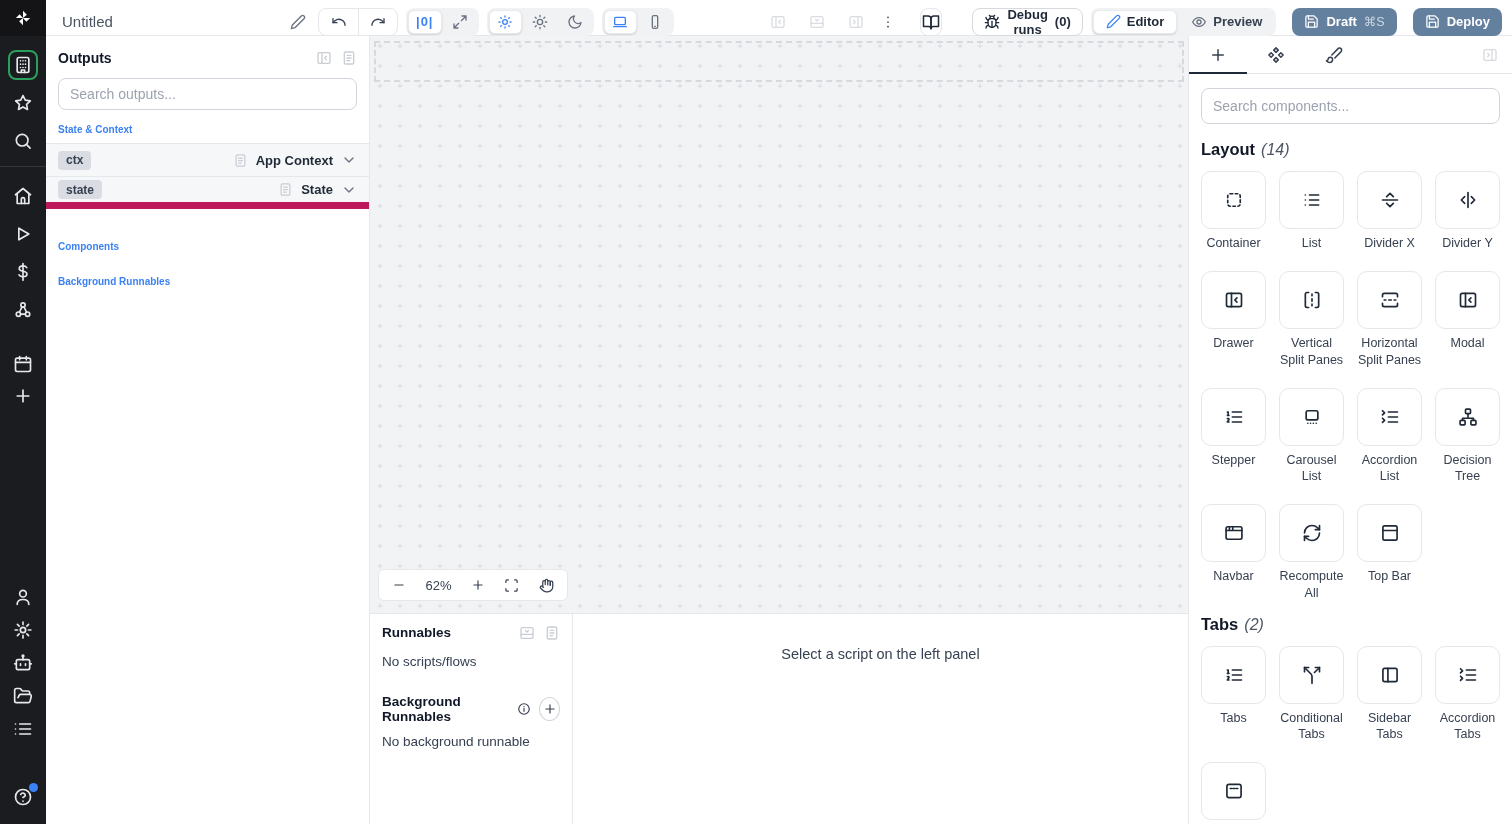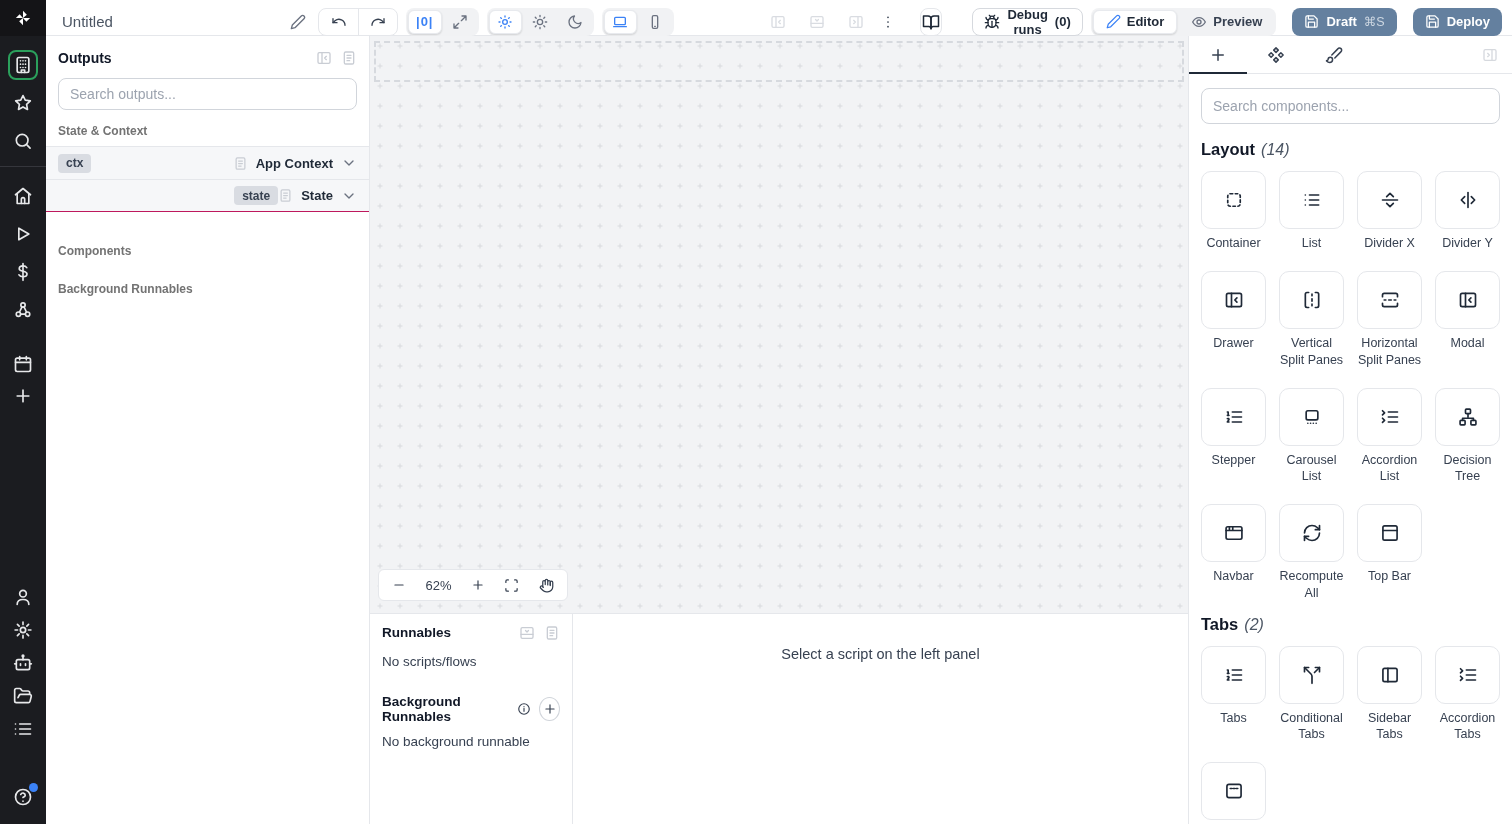--- a/index.html
+++ b/index.html
@@ -49,23 +49,23 @@
   .shortcut { color:#cdd7e2; font-weight:400; font-size:12.5px; }
 
   
   .outputs { position:absolute; left:46px; top:36px; bottom:0; width:324px; background:#fff; border-right:1px solid #e5e7eb; }
   .out-head { display:flex; align-items:center; justify-content:space-between; padding:14px 12px 0; }
   .out-head-title { font-size:14px; font-weight:700; color:#111827; }
   .head-icons { display:flex; gap:9px; color:#cbd0d6; }
   .search-wrap { padding:12px 12px 4px; }
   .search-input { width:100%; height:32px; border:1px solid #d1d5db; border-radius:8px; padding:0 11px; font-size:14px; color:#1f2937; background:#fff; }
   .search-input::placeholder { color:#9ca3af; }
-  .sec-title { padding:10px 12px 8px; font-weight:700; font-size:12px; color:#737373; }
+  .sec-title { padding:10px 12px 8px; font-weight:700; font-size:10px; color:#3b82f6; }
   .out-row { display:flex; align-items:center; justify-content:space-between; height:33px; padding:0 12px; background:#f6f7f9; border-top:1px solid #e5e7eb; }
-  .out-row:last-of-type { border-bottom:1px solid #be185d;justify-content:flex-end; }
+  .out-row:last-of-type { border-bottom:7px solid #be185d; }
   .badge { background:#d9dce2; color:#374151; font-size:12px; font-weight:700; padding:2.5px 8px; border-radius:4px; }
   .row-right { display:flex; align-items:center; gap:8px; }
   .row-type { font-size:13px; font-weight:700; color:#1f2937; }
   .sec-title.mt { margin-top:22px; }
 
   
   .canvas { position:absolute; left:370px; top:36px; width:818px; height:577px; background:#f2f3f5; overflow:hidden; }
   .grid-svg { position:absolute; inset:0; }
   .dropzone { position:absolute; left:4px; right:4px; top:5px; height:41px; border:2px dashed #d6d9de; }
   .zoombar { position:absolute; left:8px; bottom:12px; width:190px; height:32px; background:#fff; border:1px solid #e5e7eb; border-radius:6px; display:flex; align-items:center; justify-content:space-between; padding:0 13px; color:#374151; }

